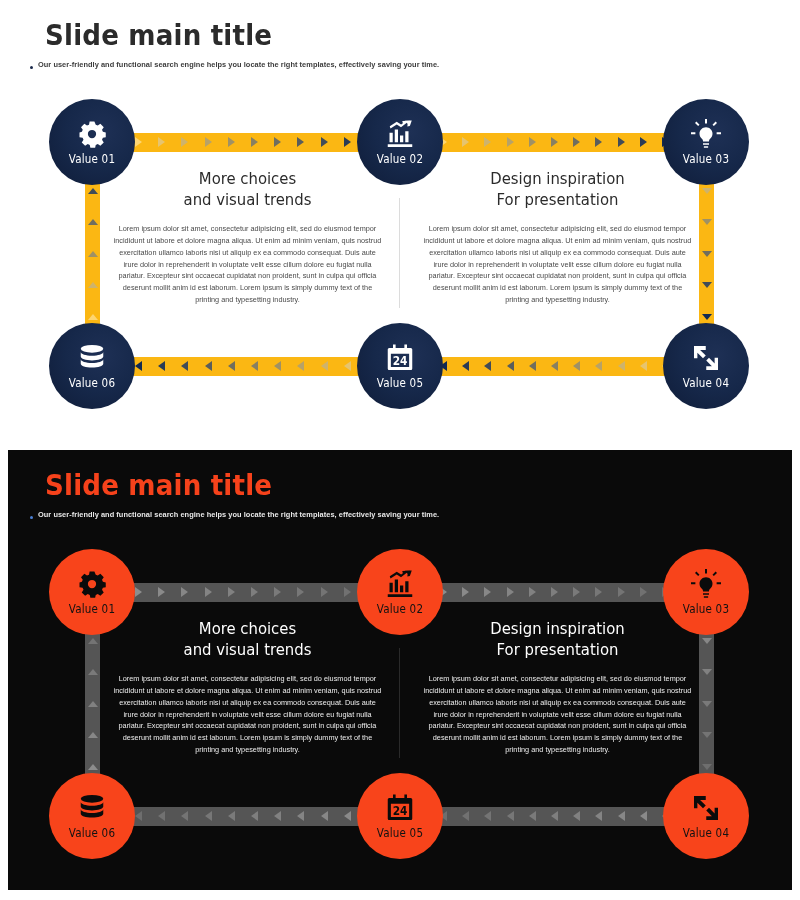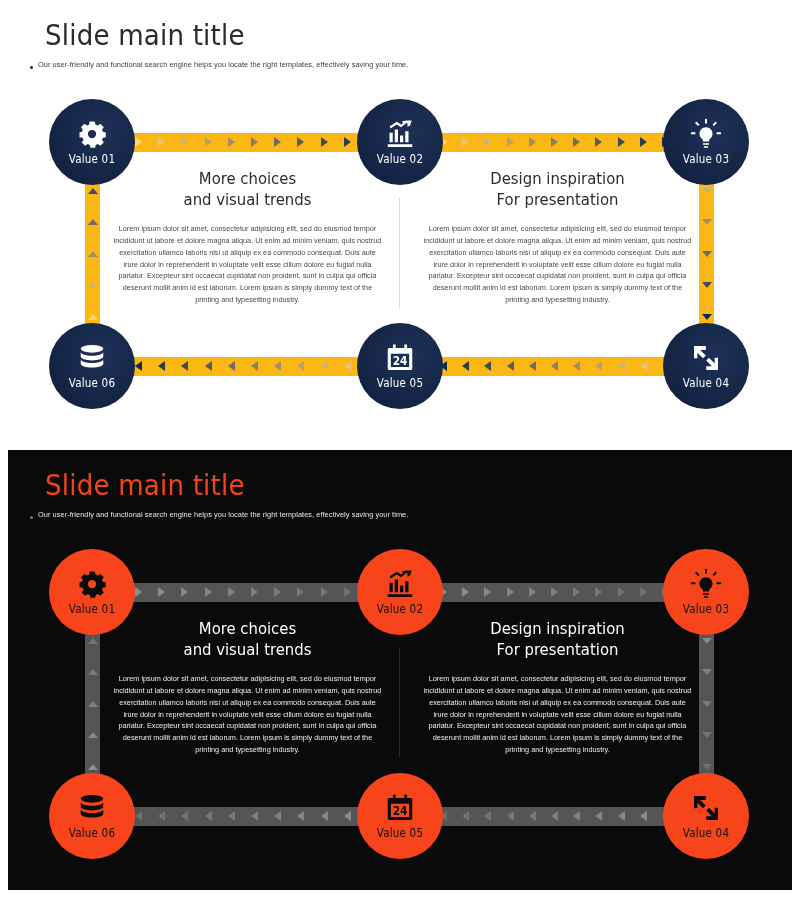--- a/index.html
+++ b/index.html
@@ -15,30 +15,30 @@
   .slide { position:absolute; left:0; width:800px; height:440px; overflow:hidden; }
   .slide.light { top:0; background:#ffffff; }
   .slide.dark  { top:450px; background:#0a0a0a; }
   .gap { position:absolute; left:0; top:440px; width:800px; height:10px; background:#ffffff; }
   .edge-l { position:absolute; left:0; top:0; width:8px; height:900px; background:#ffffff; }
   .edge-r { position:absolute; right:0; top:0; width:8px; height:900px; background:#ffffff; }
 
   
   .title {
     position:absolute; left:45px; top:18px;
-    font-size:29px; font-weight:400; letter-spacing:0.2px;
+    font-size:29px; font-weight:700; letter-spacing:0.2px;
     font-family:"DejaVu Sans Condensed","Liberation Sans",sans-serif;
   }
   .light .title { color:#2b2b2b; }
   .dark  .title { color:#f6421b; }
   .bullet-row { position:absolute; left:30px; top:60px; display:flex; align-items:flex-start; gap:5px; }
   .bullet-dot { width:3px; height:3px; border-radius:50%; margin-top:6px; }
   .light .bullet-dot { background:#1b2a4b; }
   .dark  .bullet-dot { background:#4a7fd4; }
-  .bullet-text { font-size:7.4px; line-height:1.3; letter-spacing:0.05px; }
+  .bullet-text { font-size:7.4px; line-height:1.3; letter-spacing:0.05px;font-weight:bold; }
   .light .bullet-text { color:#3d3d3d; }
   .dark  .bullet-text { color:#e8e8e8; }
 
   
   .track { position:absolute; }
   .track.h { height:19px; }
   .track.v { width:15px; }
   .light .track { background:#fbb713; }
   .dark  .track { background:#555555; }
 

